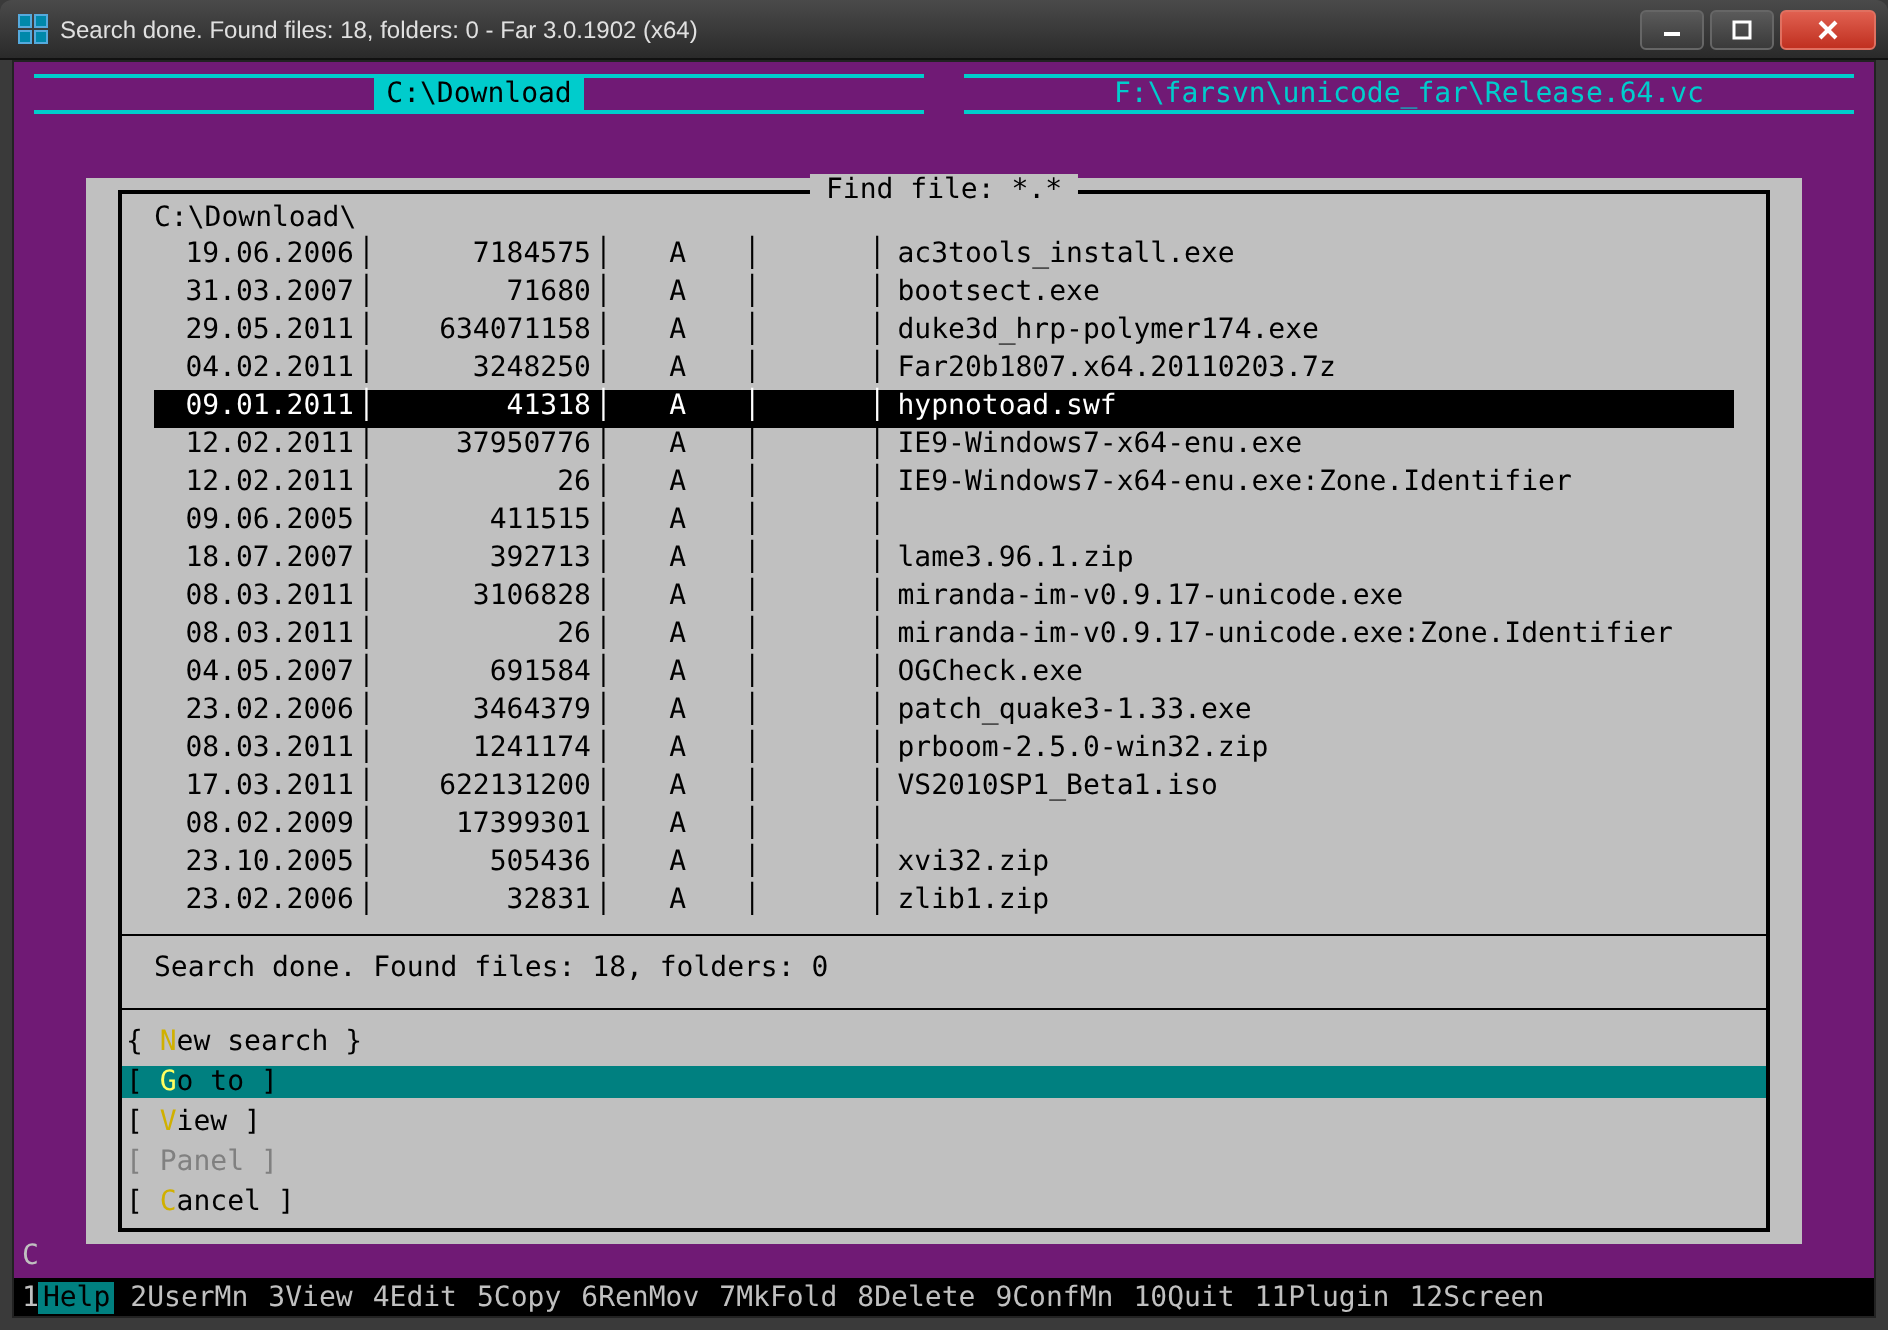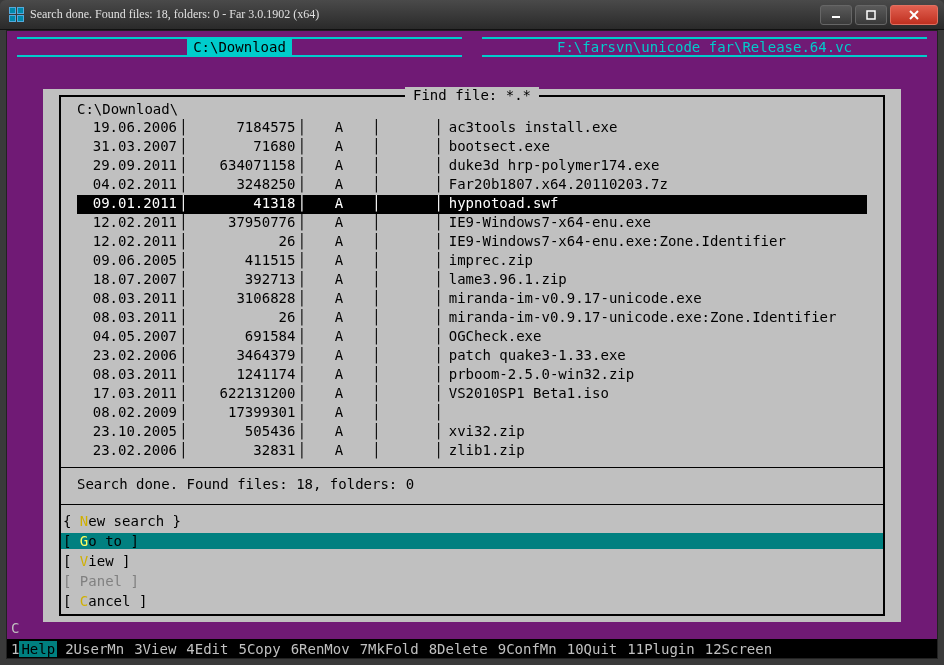--- a/index.html
+++ b/index.html
@@ -27,21 +27,21 @@
     margin: 0 6px 0 4px;
     display: flex;
     flex-wrap: wrap;
   }
   .titlebar-icon span {
     width: 7px; height: 7px;
     border: 1px solid #5ad; background:#08a; margin: 0.5px;
   }
   .titlebar-text {
     color: #e0e0e0;
-    font-family: Liberation Serif, serif;
+    font-family: Liberation Sans, sans-serif;
     font-size: 12px;
     flex: 1;
   }
   .win-buttons {
     display: flex;
     gap: 3px;
     margin-right: 2px;
   }
   .win-btn {
     width: 32px; height: 20px;
@@ -222,26 +222,26 @@
     </div>
   </div>
 
   <div class="dialog">
     <div class="box">
       <div class="box-title"> Find file: *.* </div>
       <div class="path-header">C:\Download\</div>
       <div class="rows" id="rows">
           <div class="row"><span class="c-date">19.06.2006</span><span class="sep">│</span><span class="c-size">7184575</span><span class="sep">│</span><span class="c-attr">A</span><span class="sep">│</span><span class="c-gap"></span><span class="sep">│</span><span class="c-name">ac3tools_install.exe</span></div>
           <div class="row"><span class="c-date">31.03.2007</span><span class="sep">│</span><span class="c-size">71680</span><span class="sep">│</span><span class="c-attr">A</span><span class="sep">│</span><span class="c-gap"></span><span class="sep">│</span><span class="c-name">bootsect.exe</span></div>
-          <div class="row"><span class="c-date">29.09.2011</span><span class="sep">│</span><span class="c-size">634071158</span><span class="sep">│</span><span class="c-attr">A</span><span class="sep">│</span><span class="c-gap"></span><span class="sep">│</span><span class="c-name">duke3d_hrp-polymer174.exe</span></div>
+          <div class="row"><span class="c-date">29.05.2011</span><span class="sep">│</span><span class="c-size">634071158</span><span class="sep">│</span><span class="c-attr">A</span><span class="sep">│</span><span class="c-gap"></span><span class="sep">│</span><span class="c-name">duke3d_hrp-polymer174.exe</span></div>
           <div class="row"><span class="c-date">04.02.2011</span><span class="sep">│</span><span class="c-size">3248250</span><span class="sep">│</span><span class="c-attr">A</span><span class="sep">│</span><span class="c-gap"></span><span class="sep">│</span><span class="c-name">Far20b1807.x64.20110203.7z</span></div>
           <div class="row selected"><span class="c-date">09.01.2011</span><span class="sep">│</span><span class="c-size">41318</span><span class="sep">│</span><span class="c-attr">A</span><span class="sep">│</span><span class="c-gap"></span><span class="sep">│</span><span class="c-name">hypnotoad.swf</span></div>
           <div class="row"><span class="c-date">12.02.2011</span><span class="sep">│</span><span class="c-size">37950776</span><span class="sep">│</span><span class="c-attr">A</span><span class="sep">│</span><span class="c-gap"></span><span class="sep">│</span><span class="c-name">IE9-Windows7-x64-enu.exe</span></div>
           <div class="row"><span class="c-date">12.02.2011</span><span class="sep">│</span><span class="c-size">26</span><span class="sep">│</span><span class="c-attr">A</span><span class="sep">│</span><span class="c-gap"></span><span class="sep">│</span><span class="c-name">IE9-Windows7-x64-enu.exe:Zone.Identifier</span></div>
-          <div class="row"><span class="c-date">09.06.2005</span><span class="sep">│</span><span class="c-size">411515</span><span class="sep">│</span><span class="c-attr">A</span><span class="sep">│</span><span class="c-gap"></span><span class="sep">│</span><span class="c-name">imprec.zip</span></div>
+          <div class="row"><span class="c-date">09.06.2005</span><span class="sep">│</span><span class="c-size">411515</span><span class="sep">│</span><span class="c-attr">A</span><span class="sep">│</span><span class="c-gap"></span><span class="sep">│</span></div>
           <div class="row"><span class="c-date">18.07.2007</span><span class="sep">│</span><span class="c-size">392713</span><span class="sep">│</span><span class="c-attr">A</span><span class="sep">│</span><span class="c-gap"></span><span class="sep">│</span><span class="c-name">lame3.96.1.zip</span></div>
           <div class="row"><span class="c-date">08.03.2011</span><span class="sep">│</span><span class="c-size">3106828</span><span class="sep">│</span><span class="c-attr">A</span><span class="sep">│</span><span class="c-gap"></span><span class="sep">│</span><span class="c-name">miranda-im-v0.9.17-unicode.exe</span></div>
           <div class="row"><span class="c-date">08.03.2011</span><span class="sep">│</span><span class="c-size">26</span><span class="sep">│</span><span class="c-attr">A</span><span class="sep">│</span><span class="c-gap"></span><span class="sep">│</span><span class="c-name">miranda-im-v0.9.17-unicode.exe:Zone.Identifier</span></div>
           <div class="row"><span class="c-date">04.05.2007</span><span class="sep">│</span><span class="c-size">691584</span><span class="sep">│</span><span class="c-attr">A</span><span class="sep">│</span><span class="c-gap"></span><span class="sep">│</span><span class="c-name">OGCheck.exe</span></div>
           <div class="row"><span class="c-date">23.02.2006</span><span class="sep">│</span><span class="c-size">3464379</span><span class="sep">│</span><span class="c-attr">A</span><span class="sep">│</span><span class="c-gap"></span><span class="sep">│</span><span class="c-name">patch_quake3-1.33.exe</span></div>
           <div class="row"><span class="c-date">08.03.2011</span><span class="sep">│</span><span class="c-size">1241174</span><span class="sep">│</span><span class="c-attr">A</span><span class="sep">│</span><span class="c-gap"></span><span class="sep">│</span><span class="c-name">prboom-2.5.0-win32.zip</span></div>
           <div class="row"><span class="c-date">17.03.2011</span><span class="sep">│</span><span class="c-size">622131200</span><span class="sep">│</span><span class="c-attr">A</span><span class="sep">│</span><span class="c-gap"></span><span class="sep">│</span><span class="c-name">VS2010SP1_Beta1.iso</span></div>
           <div class="row"><span class="c-date">08.02.2009</span><span class="sep">│</span><span class="c-size">17399301</span><span class="sep">│</span><span class="c-attr">A</span><span class="sep">│</span><span class="c-gap"></span><span class="sep">│</span></div>
           <div class="row"><span class="c-date">23.10.2005</span><span class="sep">│</span><span class="c-size">505436</span><span class="sep">│</span><span class="c-attr">A</span><span class="sep">│</span><span class="c-gap"></span><span class="sep">│</span><span class="c-name">xvi32.zip</span></div>
           <div class="row"><span class="c-date">23.02.2006</span><span class="sep">│</span><span class="c-size">32831</span><span class="sep">│</span><span class="c-attr">A</span><span class="sep">│</span><span class="c-gap"></span><span class="sep">│</span><span class="c-name">zlib1.zip</span></div>

